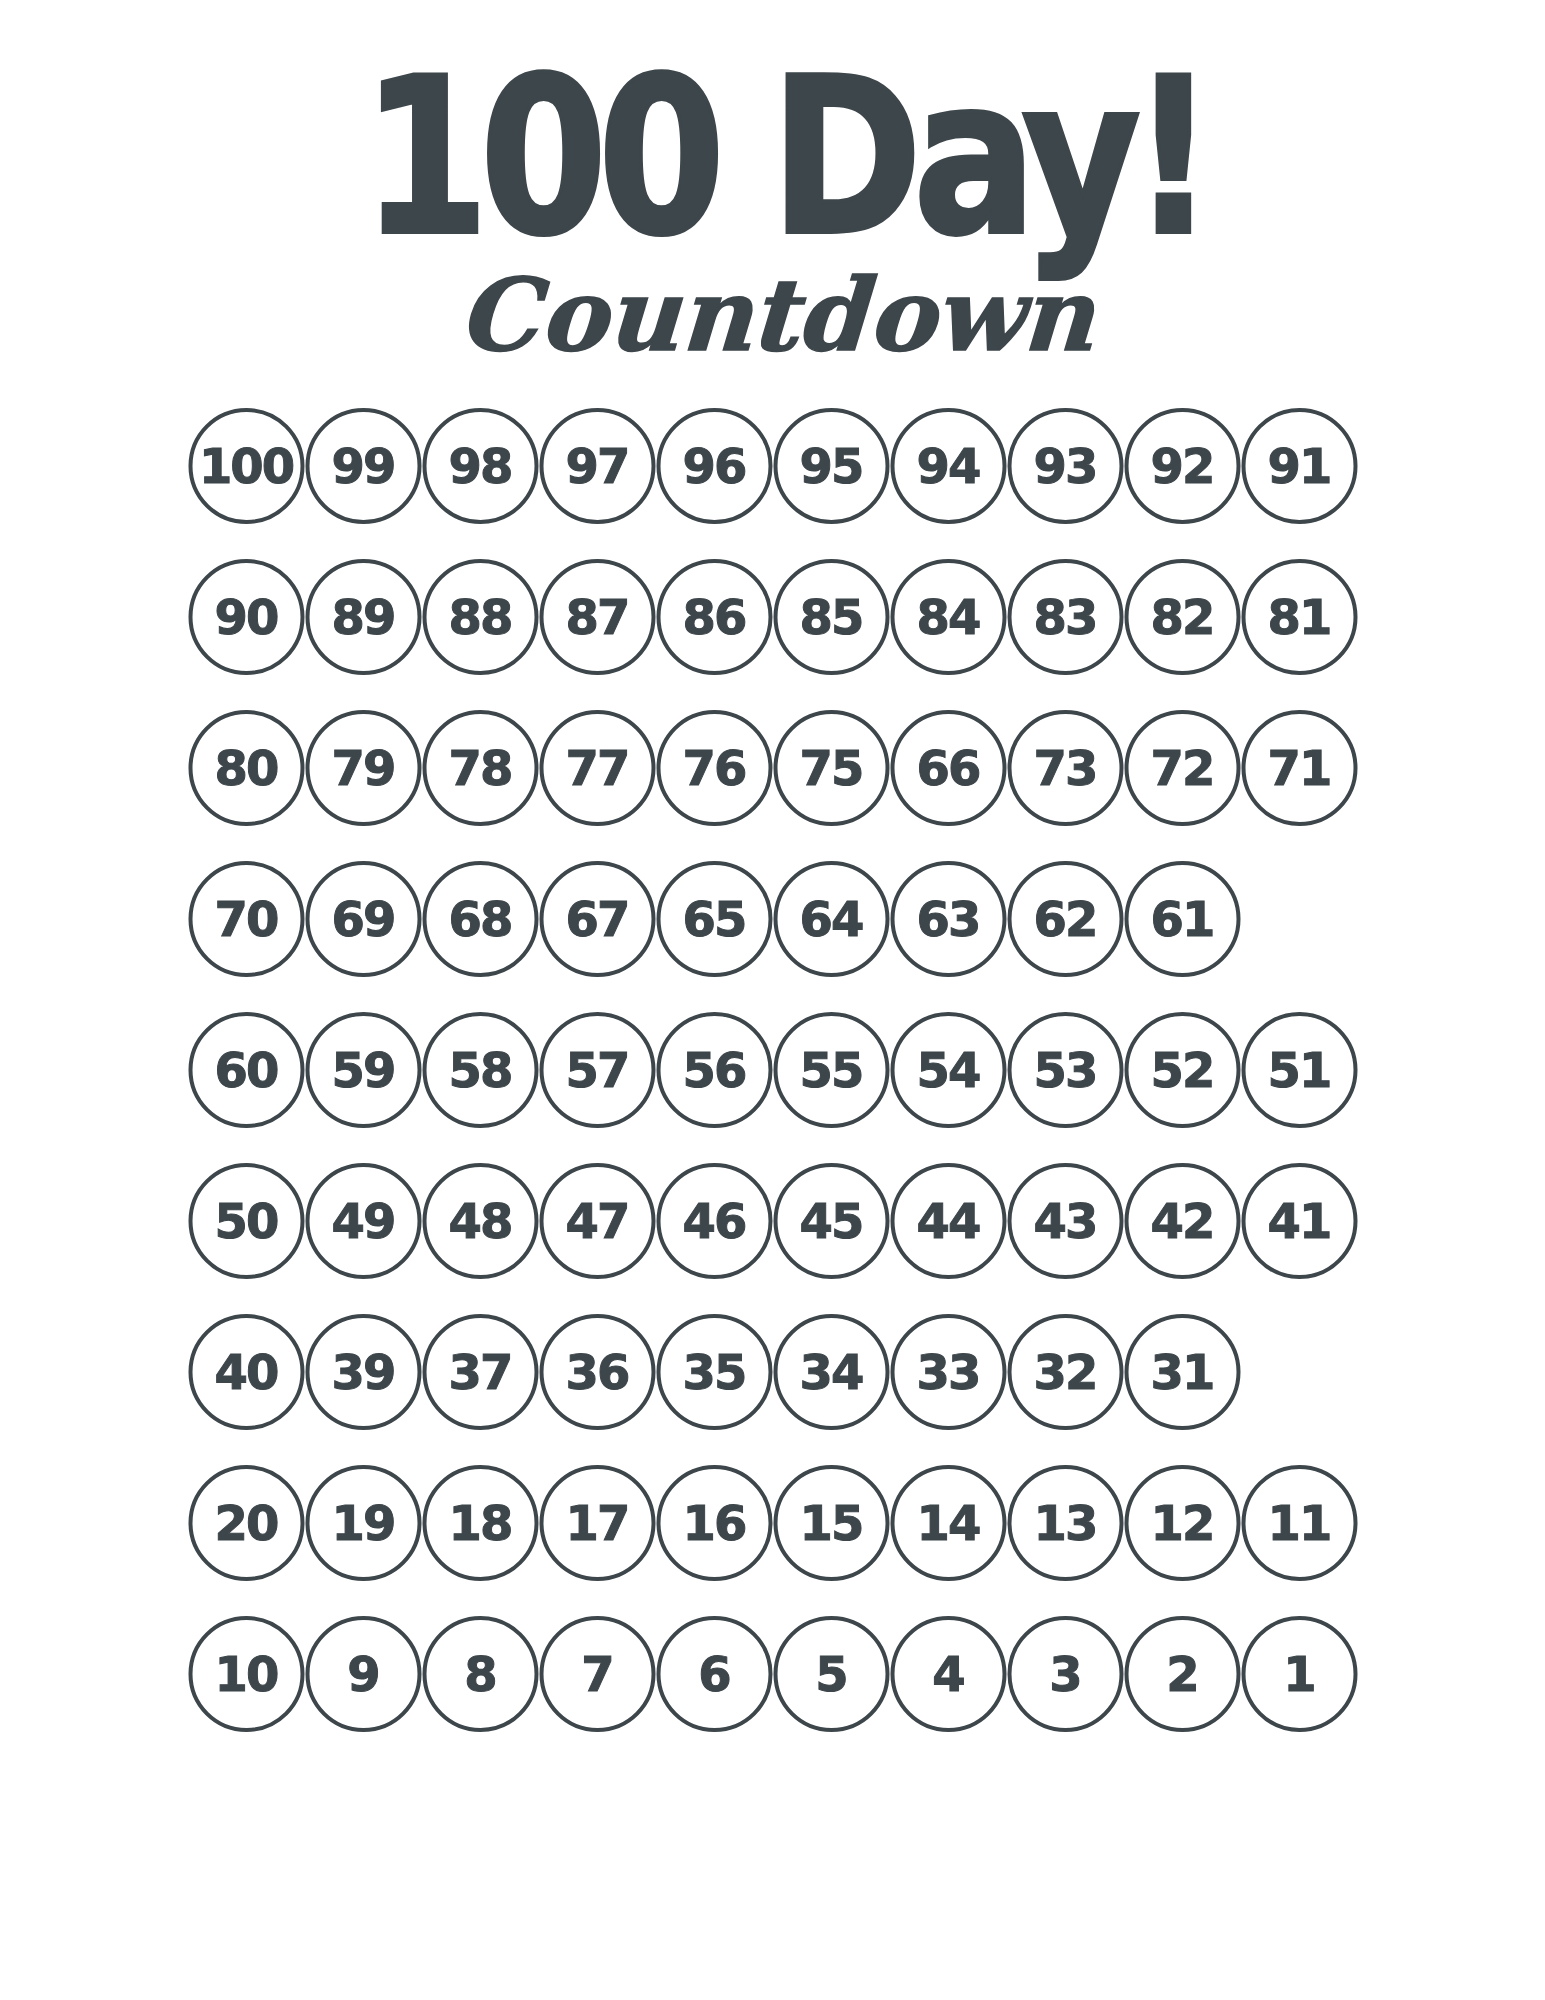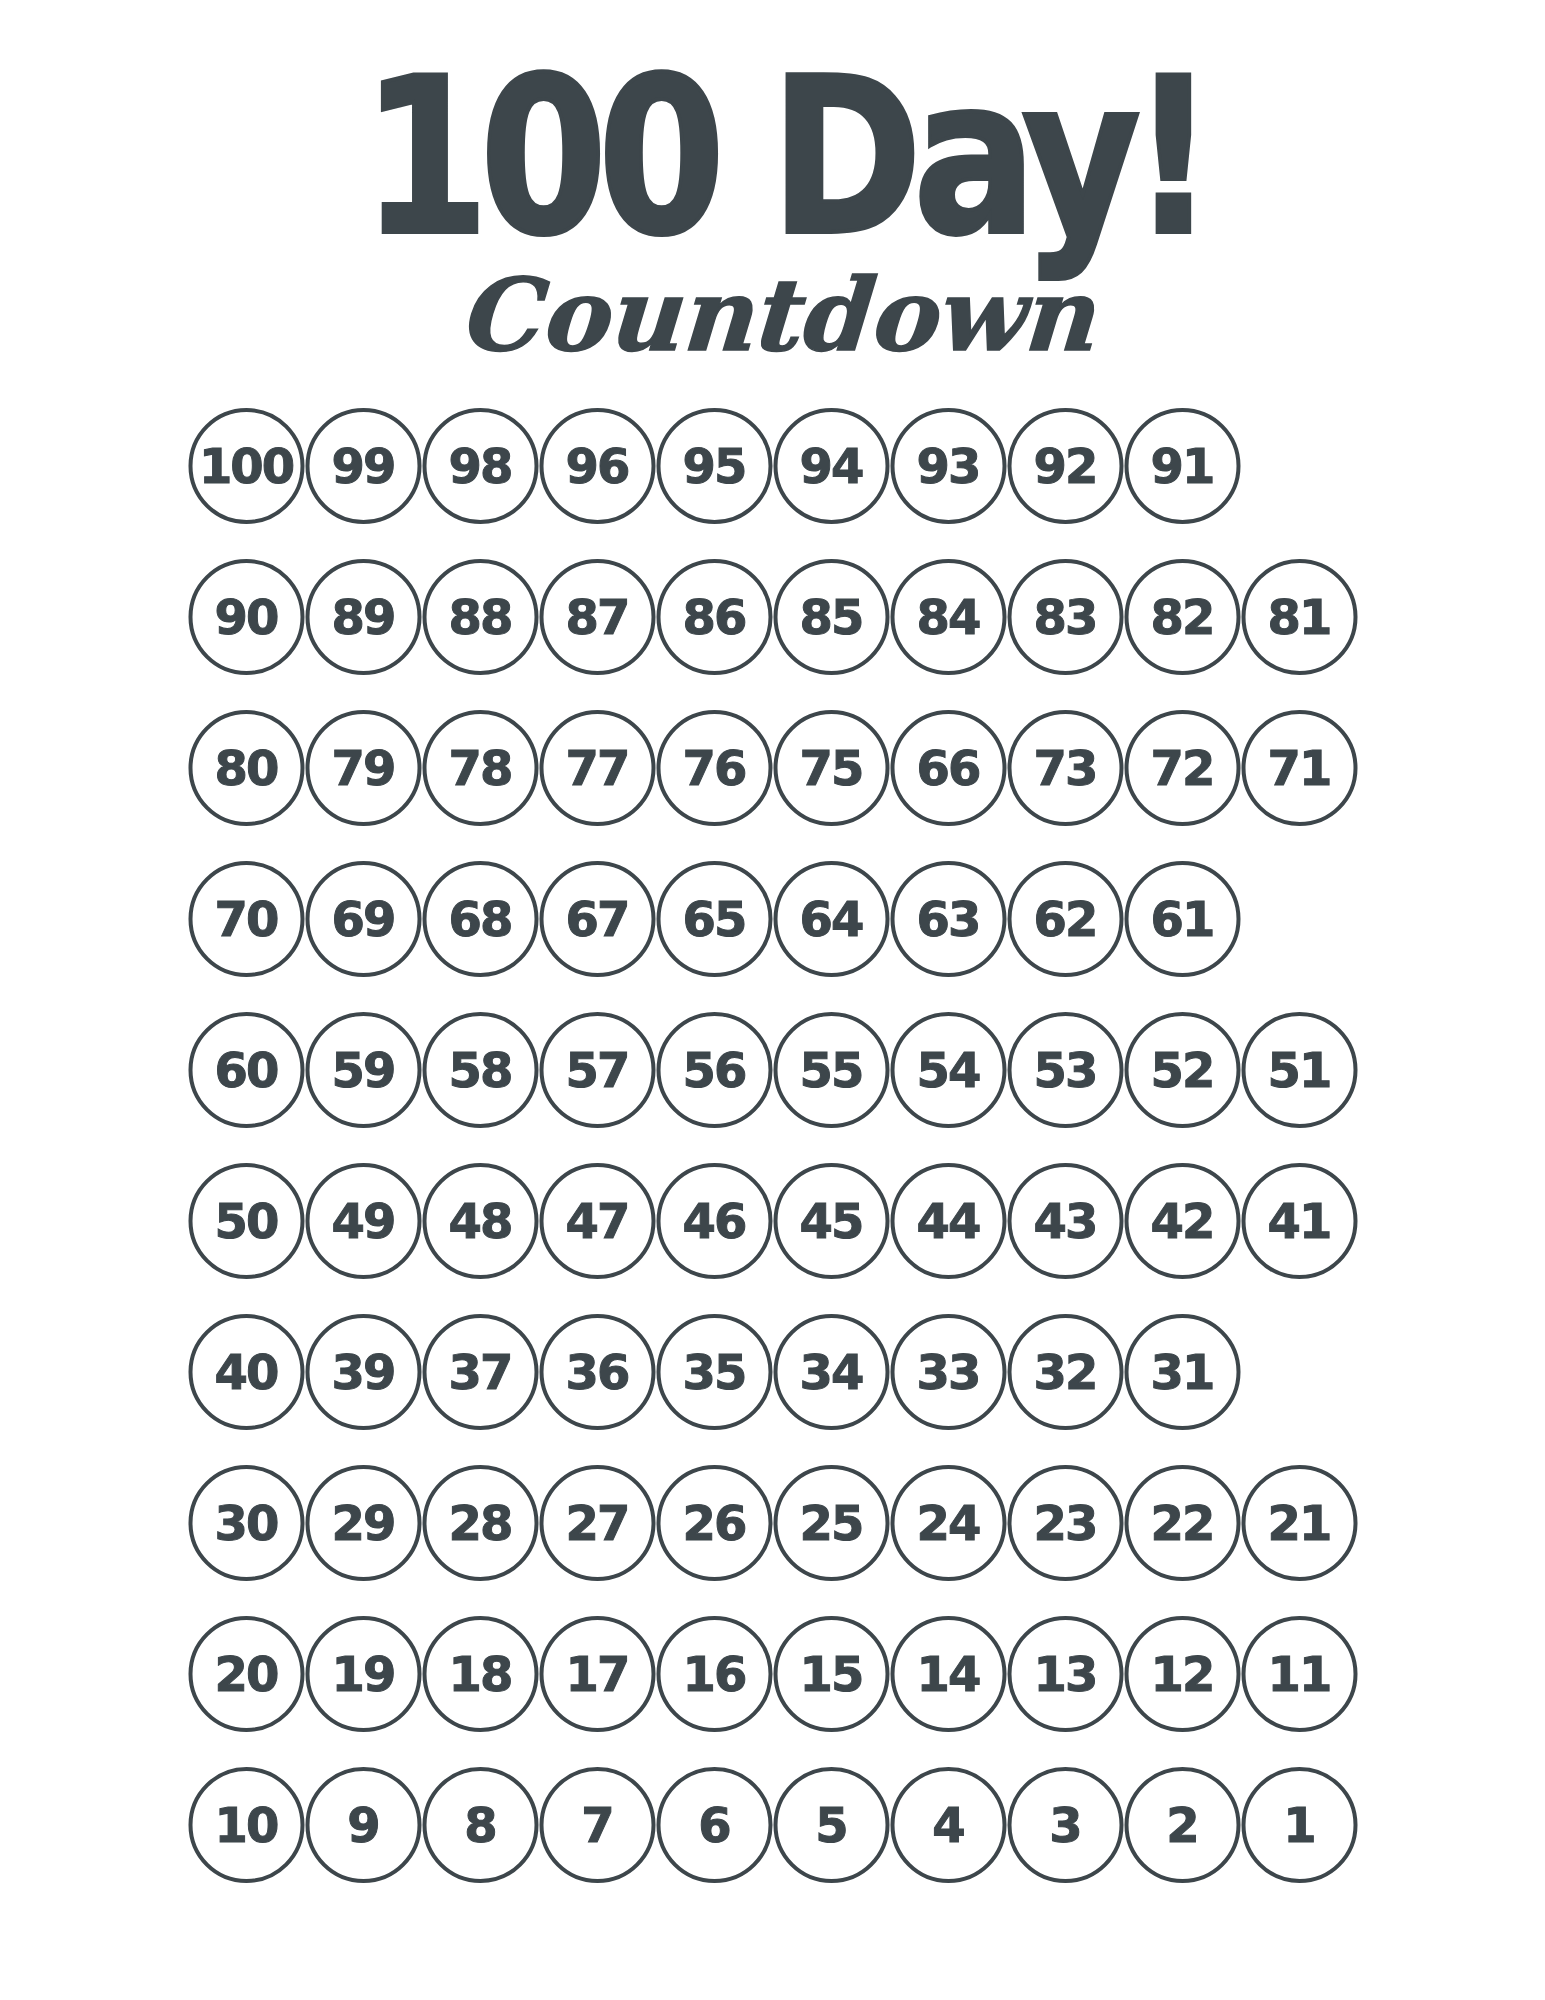--- a/index.html
+++ b/index.html
@@ -79,20 +79,21 @@
 <div class="page">
   <div class="header">
     <h1 class="title">100 Day!</h1>
     <div class="subtitle">Countdown</div>
   </div>
   <div class="grid">
       <div class="row">
         <div class="circle">100</div>
         <div class="circle">99</div>
         <div class="circle">98</div>
+        <div class="circle">97</div>
         <div class="circle">96</div>
         <div class="circle">95</div>
         <div class="circle">94</div>
         <div class="circle">93</div>
         <div class="circle">92</div>
         <div class="circle">91</div>
       </div>
       <div class="row">
         <div class="circle">90</div>
         <div class="circle">89</div>
@@ -157,32 +158,20 @@
         <div class="circle">39</div>
         <div class="circle">37</div>
         <div class="circle">36</div>
         <div class="circle">35</div>
         <div class="circle">34</div>
         <div class="circle">33</div>
         <div class="circle">32</div>
         <div class="circle">31</div>
       </div>
       <div class="row">
-        <div class="circle">30</div>
-        <div class="circle">29</div>
-        <div class="circle">28</div>
-        <div class="circle">27</div>
-        <div class="circle">26</div>
-        <div class="circle">25</div>
-        <div class="circle">24</div>
-        <div class="circle">23</div>
-        <div class="circle">22</div>
-        <div class="circle">21</div>
-      </div>
-      <div class="row">
         <div class="circle">20</div>
         <div class="circle">19</div>
         <div class="circle">18</div>
         <div class="circle">17</div>
         <div class="circle">16</div>
         <div class="circle">15</div>
         <div class="circle">14</div>
         <div class="circle">13</div>
         <div class="circle">12</div>
         <div class="circle">11</div>

